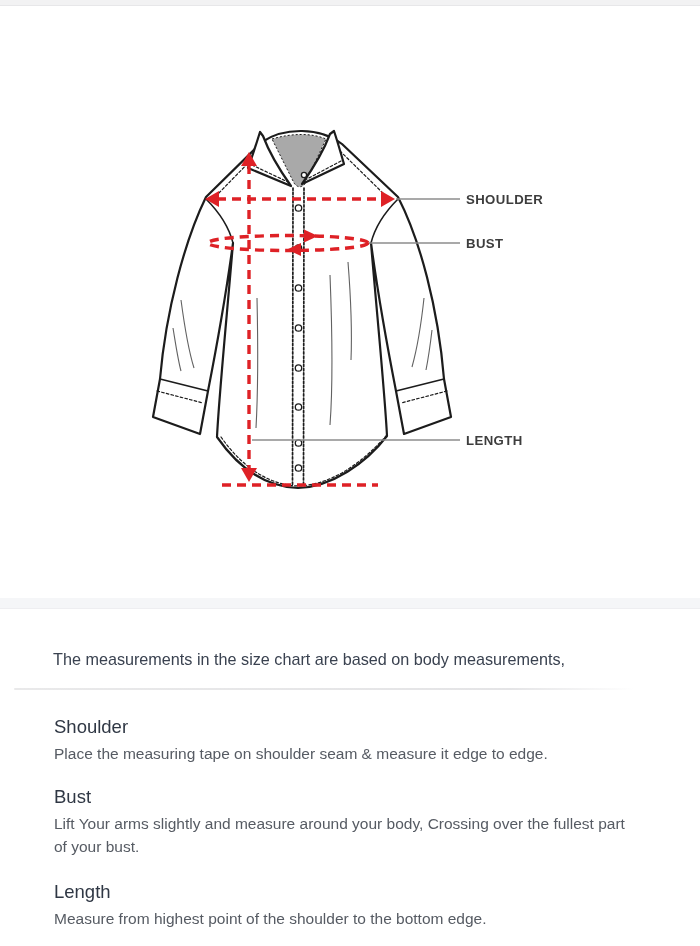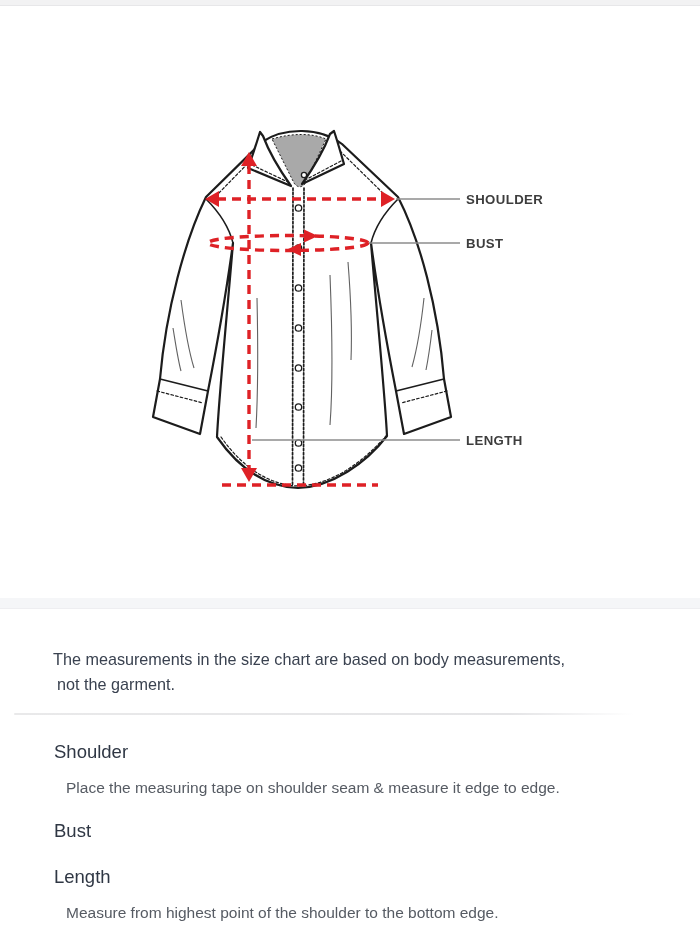--- a/index.html
+++ b/index.html
@@ -44,21 +44,21 @@
     margin: 24px 0 3px 0;
     font-size: 18.5px;
     font-weight: 400;
     line-height: 24px;
     color: #2f3744;
   }
   .sec-title.first { margin-top: 25px; }
   .sec-title.mt-bust { margin-top: 20px; }
   .sec-title.mt-length { margin-top: 22px; }
   .sec-body {
-    margin: 12px;
+    margin: 0;
     max-width: 578px;
     font-size: 15.5px;
     line-height: 23px;
     color: #565b63;
   }
 
   
   .ink { stroke: #1c1c1c; fill: none; stroke-linecap: round; stroke-linejoin: round; }
   .outline { stroke-width: 2.2; fill: #ffffff; }
   .seam { stroke-width: 1.6; }
@@ -170,30 +170,30 @@
       <text class="diagram-label" x="466" y="444.5">LENGTH</text>
     </g>
   </svg>
   <div class="top-strip"></div>
 </div>
 
 <div class="band"></div>
 
 <div class="note">
   <div class="l1">The measurements in the size chart are based on body measurements,</div>
-  <div class="l2">not the garment.</div>
 </div>
 
 <div class="rule"></div>
 
 <div class="sections">
   <section>
     <h3 class="sec-title first">Shoulder</h3>
     <p class="sec-body">Place the measuring tape on shoulder seam &amp; measure it edge to edge.</p>
   </section>
   <section>
     <h3 class="sec-title mt-bust">Bust</h3>
+    <p class="sec-body">Lift Your arms slightly and measure around your body, Crossing over the fullest part of your bust.</p>
   </section>
   <section>
     <h3 class="sec-title mt-length">Length</h3>
     <p class="sec-body">Measure from highest point of the shoulder to the bottom edge.</p>
   </section>
 </div>
 
 </body></html>

